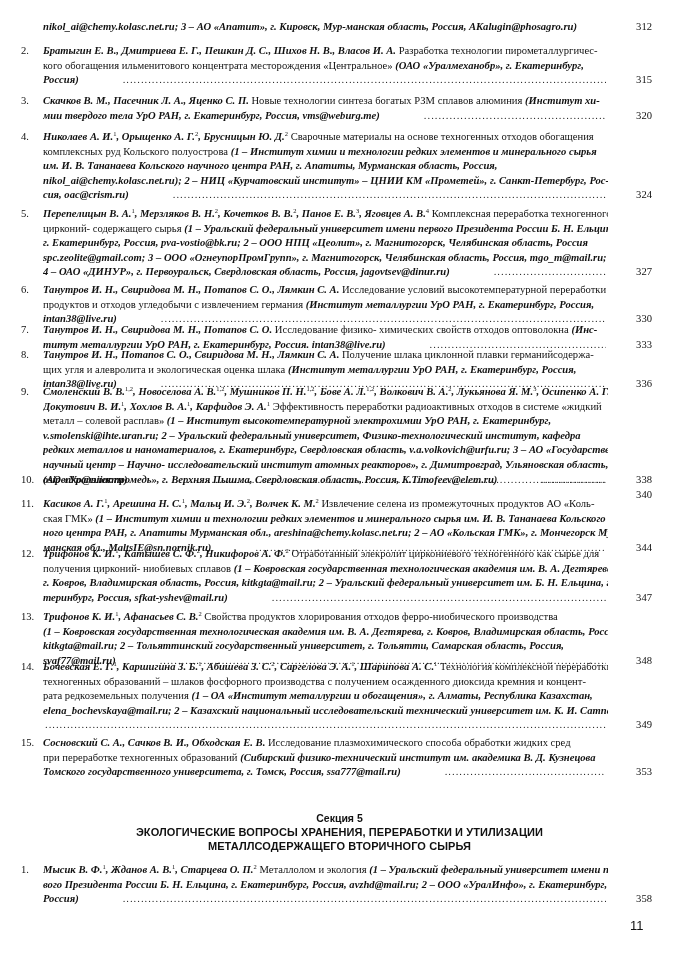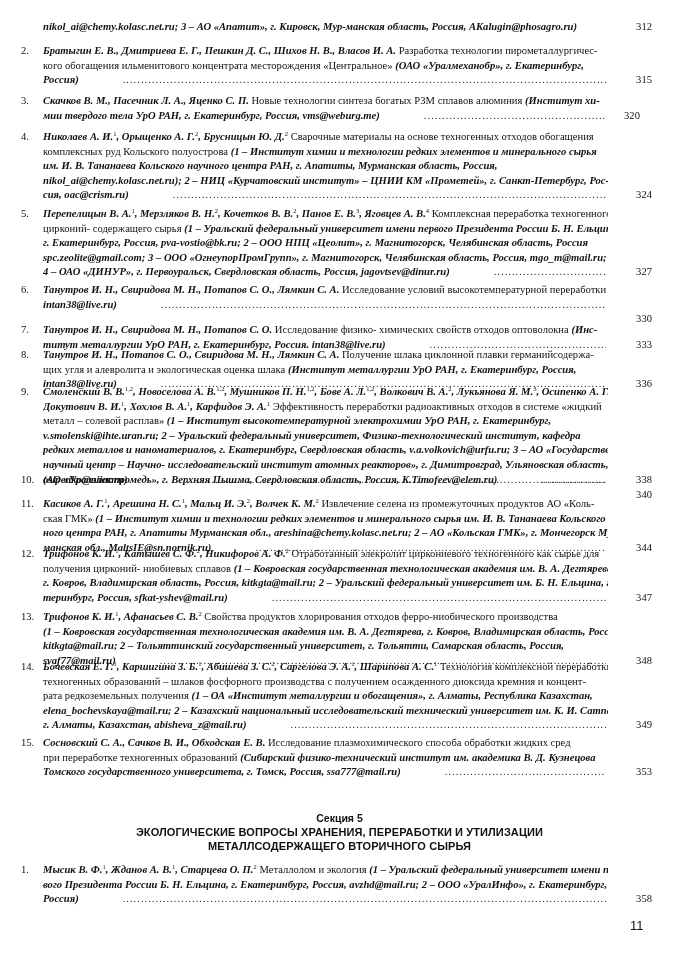--- a/index.html
+++ b/index.html
@@ -60,21 +60,21 @@
         <div class="num">3.</div>
         <div class="body">
           <span class="line"><span class="au">Скачков В. М., Пасечник Л. А., Яценко С. П.</span><span class="ti"> Новые технологии синтеза богатых РЗМ сплавов алюминия </span><span class="af">(Институт хи-</span></span>
           <span class="line last">
             <div class="dotrow">
               <span class="txt"><span class="af">мии твердого тела УрО РАН, г. Екатеринбург, Россия, vms@weburg.me)</span></span>
               <span class="dots"></span>
             </div>
           </span>
         </div>
-        <div class="pg" style="top: 14.6px; text-align: center;">320</div>
+        <div class="pg" style="top: 14.6px;">320</div>
       </div>
       <div class="entry" style="top: 130px;">
         <div class="num">4.</div>
         <div class="body">
           <span class="line"><span class="au">Николаев А. И.</span><sup>1</sup><span class="au">, Орыщенко А. Г.</span><sup>2</sup><span class="au">, Брусницын Ю. Д.</span><sup>2</sup><span class="ti"> Сварочные материалы на основе техногенных отходов обогащения</span></span>
           <span class="line"><span class="ti">комплексных руд Кольского полуострова </span><span class="af">(1 – Институт химии и технологии редких элементов и минерального сырья</span></span>
           <span class="line"><span class="af">им. И. В. Тананаева Кольского научного центра РАН, г. Апатиты, Мурманская область, Россия,</span></span>
           <span class="line"><span class="af">nikol_ai@chemy.kolasc.net.ru); 2 – НИЦ «Курчатовский институт» – ЦНИИ КМ «Прометей», г. Санкт-Петербург, Рос-</span></span>
           <span class="line last">
             <div class="dotrow">
@@ -98,20 +98,21 @@
               <span class="dots"></span>
             </div>
           </span>
         </div>
         <div class="pg" style="top: 58.4px;">327</div>
       </div>
       <div class="entry" style="top: 283px;">
         <div class="num">6.</div>
         <div class="body">
           <span class="line"><span class="au">Танутров И. Н., Свиридова М. Н., Потапов С. О., Лямкин С. А.</span><span class="ti"> Исследование условий высокотемпературной переработки</span></span>
+          <span class="line"><span class="ti">продуктов и отходов угледобычи с извлечением германия </span><span class="af">(Институт металлургии УрО РАН, г. Екатеринбург, Россия,</span></span>
           <span class="line last">
             <div class="dotrow">
               <span class="txt"><span class="af">intan38@live.ru)</span></span>
               <span class="dots"></span>
             </div>
           </span>
         </div>
         <div class="pg" style="top: 29.2px;">330</div>
       </div>
       <div class="entry" style="top: 323px;">
@@ -218,21 +219,20 @@
       </div>
       <div class="entry" style="top: 660px;">
         <div class="num">14.</div>
         <div class="body">
           <span class="line"><span class="au">Бочевская Е. Г.</span><sup>1</sup><span class="au">, Каршигина З. Б.</span><sup>1</sup><span class="au">, Абишева З. С.</span><sup>2</sup><span class="au">, Саргелова Э. А.</span><sup>1</sup><span class="au">, Шарипова А. С.</span><sup>1</sup><span class="ti"> Технология комплексной переработки</span></span>
           <span class="line"><span class="ti">техногенных образований – шлаков фосфорного производства с получением осажденного диоксида кремния и концент-</span></span>
           <span class="line"><span class="ti">рата редкоземельных получения </span><span class="af">(1 – ОА «Институт металлургии и обогащения», г. Алматы, Республика Казахстан,</span></span>
           <span class="line"><span class="af">elena_bochevskaya@mail.ru; 2 – Казахский национальный исследовательский технический университет им. К. И. Сатпаева,</span></span>
           <span class="line last">
             <div class="dotrow">
-              <span class="txt"><span class="af">г. Алматы, Казахстан, abisheva_z@mail.ru)</span></span>
               <span class="dots"></span>
             </div>
           </span>
         </div>
         <div class="pg" style="top: 58.4px;">349</div>
       </div>
       <div class="entry" style="top: 736px;">
         <div class="num">15.</div>
         <div class="body">
           <span class="line"><span class="au">Сосновский С. А., Сачков В. И., Обходская Е. В.</span><span class="ti"> Исследование плазмохимического способа обработки жидких сред</span></span>

